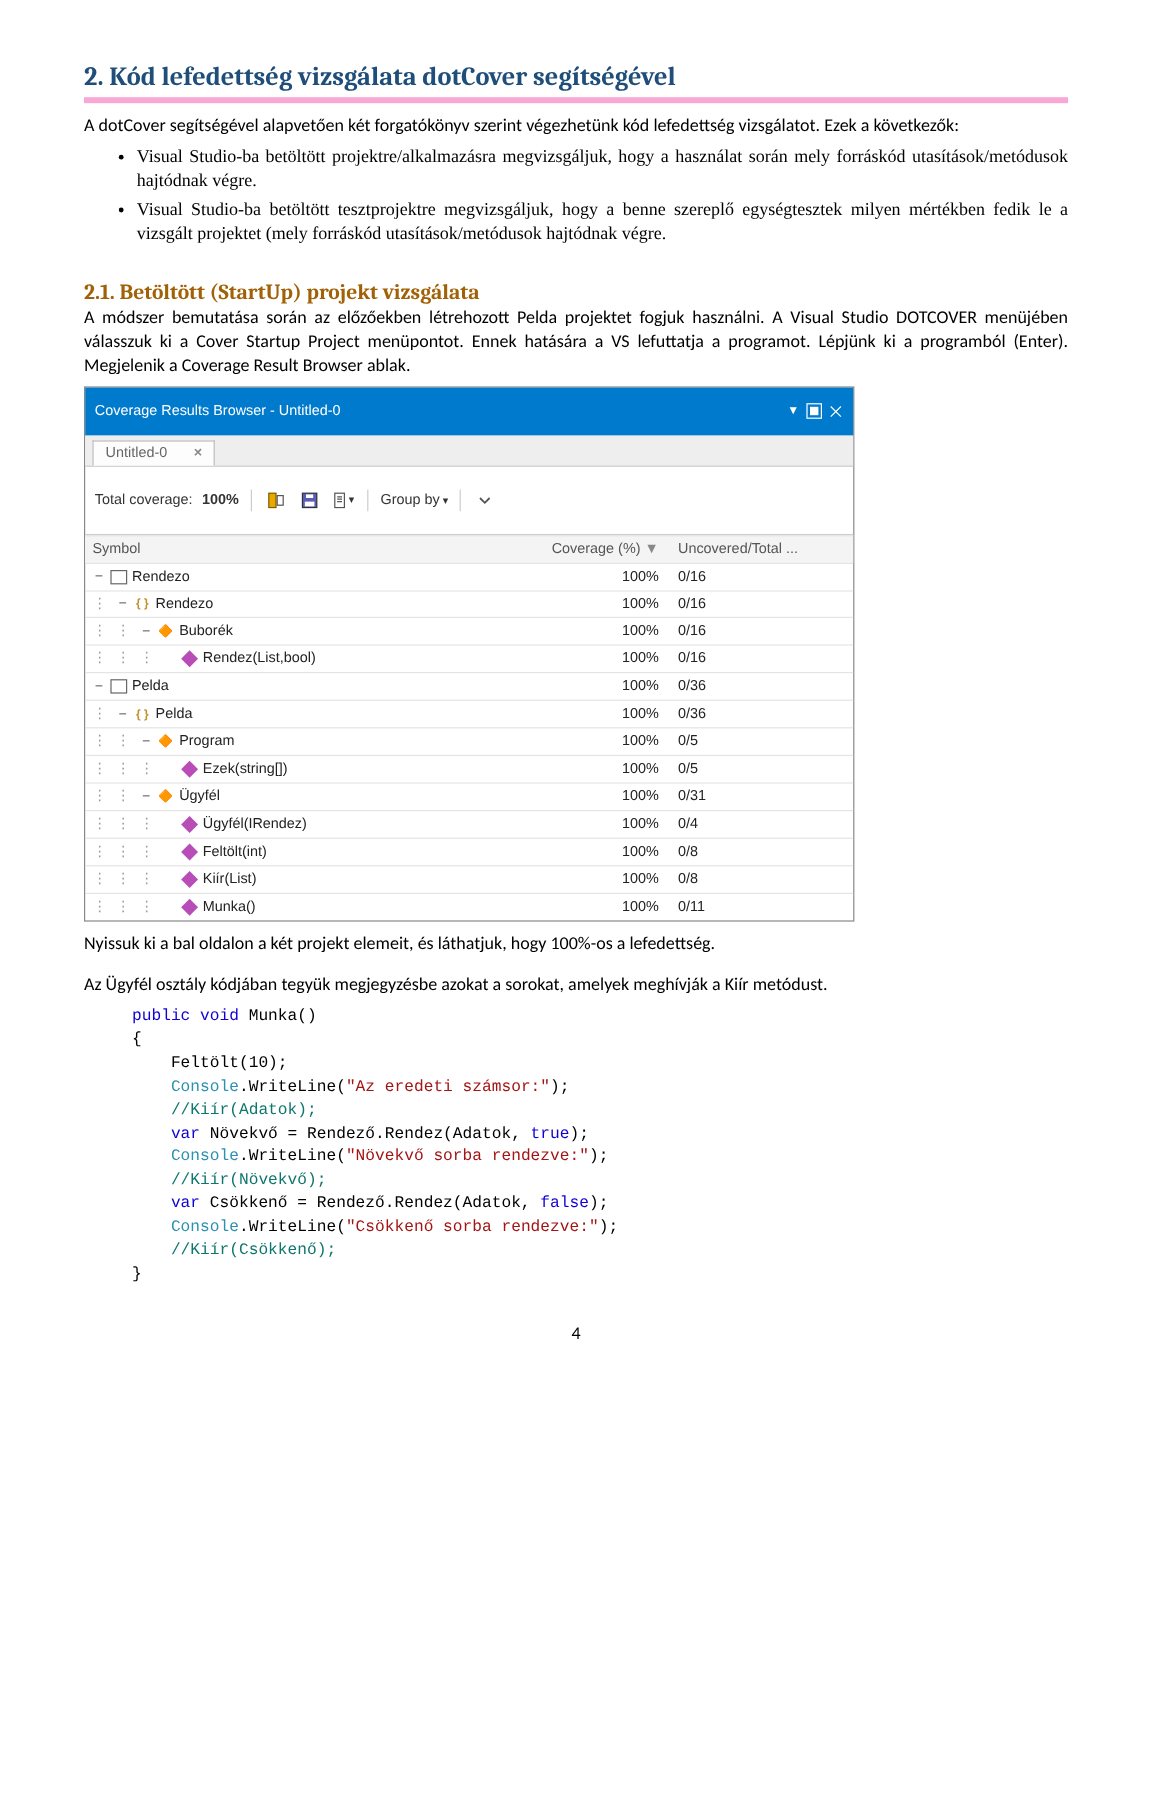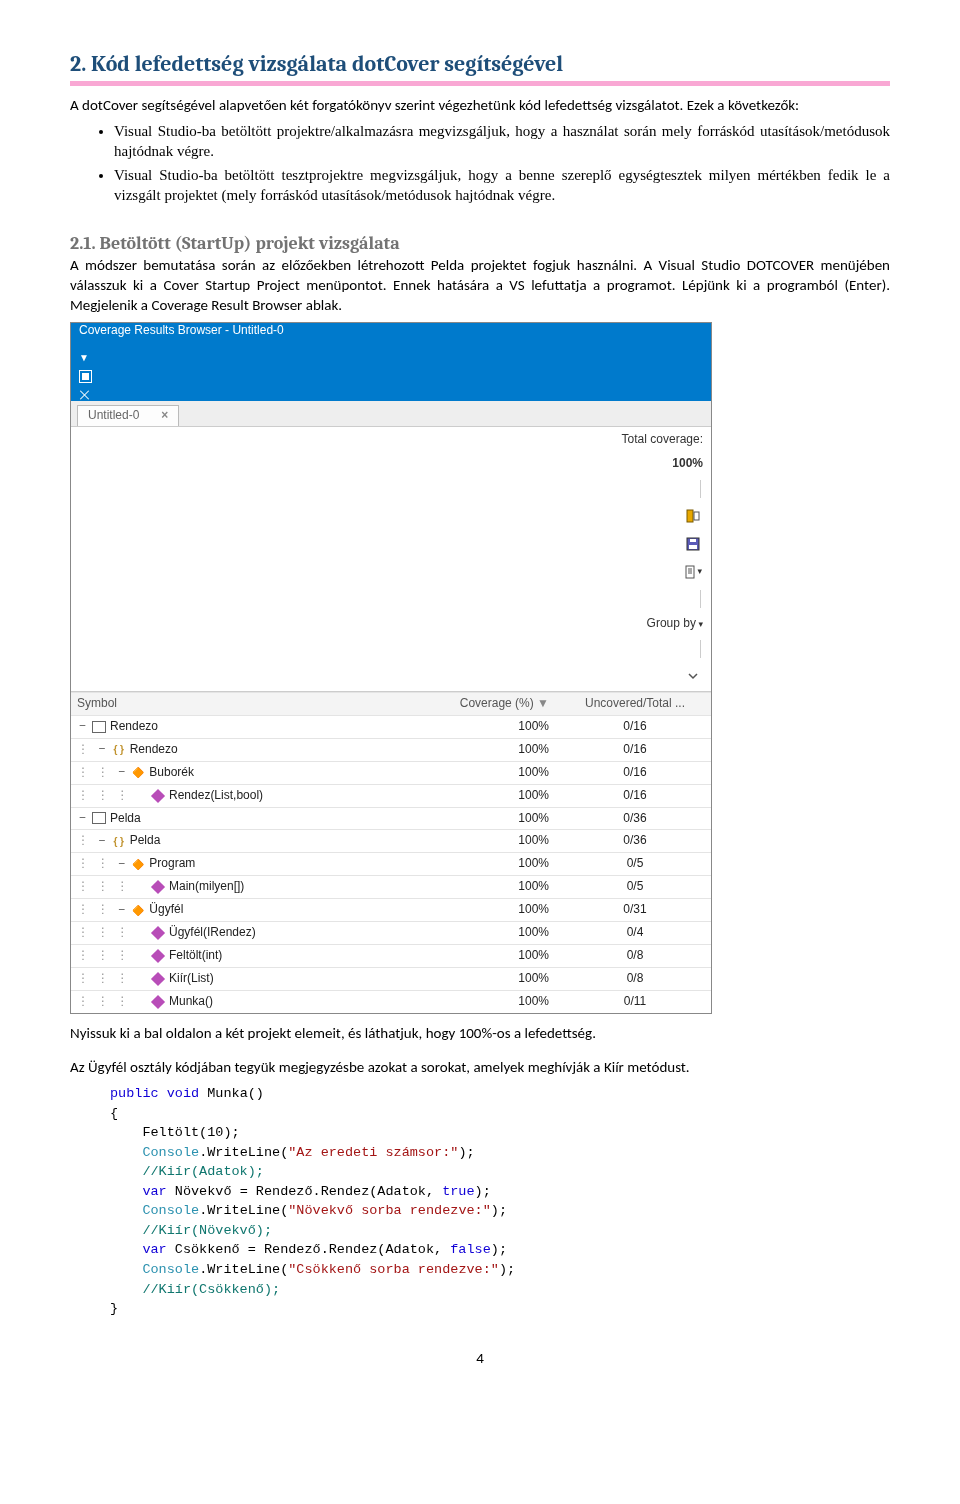--- a/index.html
+++ b/index.html
@@ -15,79 +15,78 @@
   h1.sec {
     color: #1E4E79;
     font-size: 22px;
     font-weight: bold;
     font-family: Cambria, Georgia, serif;
     border-bottom: 5px solid #f9a8d4;
     padding-bottom: 2px;
     margin: 0 0 10px 0;
   }
   h2.subsec {
-    color: #737373;
+    color: #a16207;
     font-size: 18px;
     font-weight: bold;
     font-family: Cambria, Georgia, serif;
     margin: 26px 0 0 0;
   }
   p { margin: 0 0 6px 0; text-align: justify;}
   ul.bullets { margin: 2px 0 14px 0; padding-left: 44px; font-family: Liberation Serif, serif; }
   ul.bullets li { margin-bottom: 4px; text-align: justify; }
   .panel {
     border: 1px solid #888;
     width: 640px;
     margin: 6px 0 10px 0;
     background: #fff;
     font-family: "Segoe UI", Arial, sans-serif;
     font-size: 12px;
   }
   .panel-titlebar {
     background: #007ACC;
     color: #fff;
-    padding: 0 8px;
+    padding: 12px 8px;
     display: flex;
+    align-items: center;
     gap: 6px;
-    flex-direction: column;
   }
   .panel-titlebar .spacer { flex: 1; }
   .wincaret { font-size: 10px; }
   .thinx { width:12px;height:12px;display:inline-block;position:relative;}
   .thinx::before,.thinx::after{content:"";position:absolute;left:5px;top:0;width:1px;height:12px;background:#fff;}
   .thinx::before{transform:rotate(45deg);}
   .thinx::after{transform:rotate(-45deg);}
   .pinbox{width:11px;height:11px;display:inline-block;border:1px solid #fff;position:relative;}
   .pinbox::after{content:"";position:absolute;left:2px;top:2px;width:7px;height:7px;background:#fff;}
   .tabstrip { background: #eee; border-bottom:1px solid #ccc; padding: 4px 6px 0 6px; }
   .doc-tab {
     display:inline-flex; align-items:center; gap:22px;
     background:#fdfdfd; border:1px solid #bbb; border-bottom:none;
     padding:2px 10px; color:#666; font-size:12px;
   }
   .doc-tab .closex{font-weight:bold;color:#888;}
   .toolbar {
-    display:flex; align-items:flex-end; gap:8px;
-    padding:5px 8px; border-bottom:1px solid #ccc;
+    display:flex; align-items:center; gap:8px;
+    padding:18px 8px; border-bottom:1px solid #ccc;
     color:#333;
-    flex-direction:column;
   }
   .toolbar .lbl{color:#333;}
   .toolbar b{font-weight:bold;}
   .tb-btn{width:18px;height:18px;display:inline-flex;align-items:center;justify-content:center;border:1px solid transparent;}
   .tb-sep{width:1px;height:18px;background:#ccc;margin:0 2px;}
   .dd::after{content:" ▾"; font-size:9px;}
   .headerrow, .row {
     display:flex; align-items:center;
     padding:3px 6px; border-top:1px solid #e4e4e4;
   }
   .headerrow { background:#f4f4f4; color:#555; font-size:12px;}
   .col-sym{flex:1; display:flex; align-items:center; gap:4px; overflow:hidden;}
   .col-cov{width:120px; text-align:right;}
-  .col-unc{width:140px; text-align:center; padding-left:16px;}
+  .col-unc{width:140px; text-align:left; padding-left:16px;}
   .row{color:#222;}
   .ind{display:flex;align-items:center;gap:4px;}
   .exp{width:11px;text-align:center;color:#666;font-family:monospace;font-size:11px;}
   .dots{color:#999;letter-spacing:-1px;}
   .ic{width:14px;height:12px;display:inline-flex;align-items:center;justify-content:center;font-size:10px;}
   .ic-proj{border:1px solid #666;background:#fff;width:12px;height:10px;}
   .ic-ns{color:#c0922d;font-weight:bold;}
   .ic-cls{color:#c0922d;font-weight:bold;}
   .ic-meth{background:#b84db8;width:10px;height:10px;transform:rotate(45deg);}
   .rowtxt{white-space:nowrap;}
@@ -267,21 +266,21 @@
       <div class="row">
         <div class="col-sym">
           <span class="ind">
             <span class="dots">⋮&nbsp;&nbsp;</span>
             <span class="dots">⋮&nbsp;&nbsp;</span>
             <span class="dots">⋮&nbsp;&nbsp;</span>
             <span class="exp">&nbsp;</span>
             <span class="ic">
               <span class="ic-meth"></span>
             </span>
-            <span class="rowtxt">Main(milyen[])</span>
+            <span class="rowtxt">Ezek(string[])</span>
           </span>
         </div>
         <div class="col-cov">100%</div>
         <div class="col-unc">0/5</div>
       </div>
       <div class="row">
         <div class="col-sym">
           <span class="ind">
             <span class="dots">⋮&nbsp;&nbsp;</span>
             <span class="dots">⋮&nbsp;&nbsp;</span>

